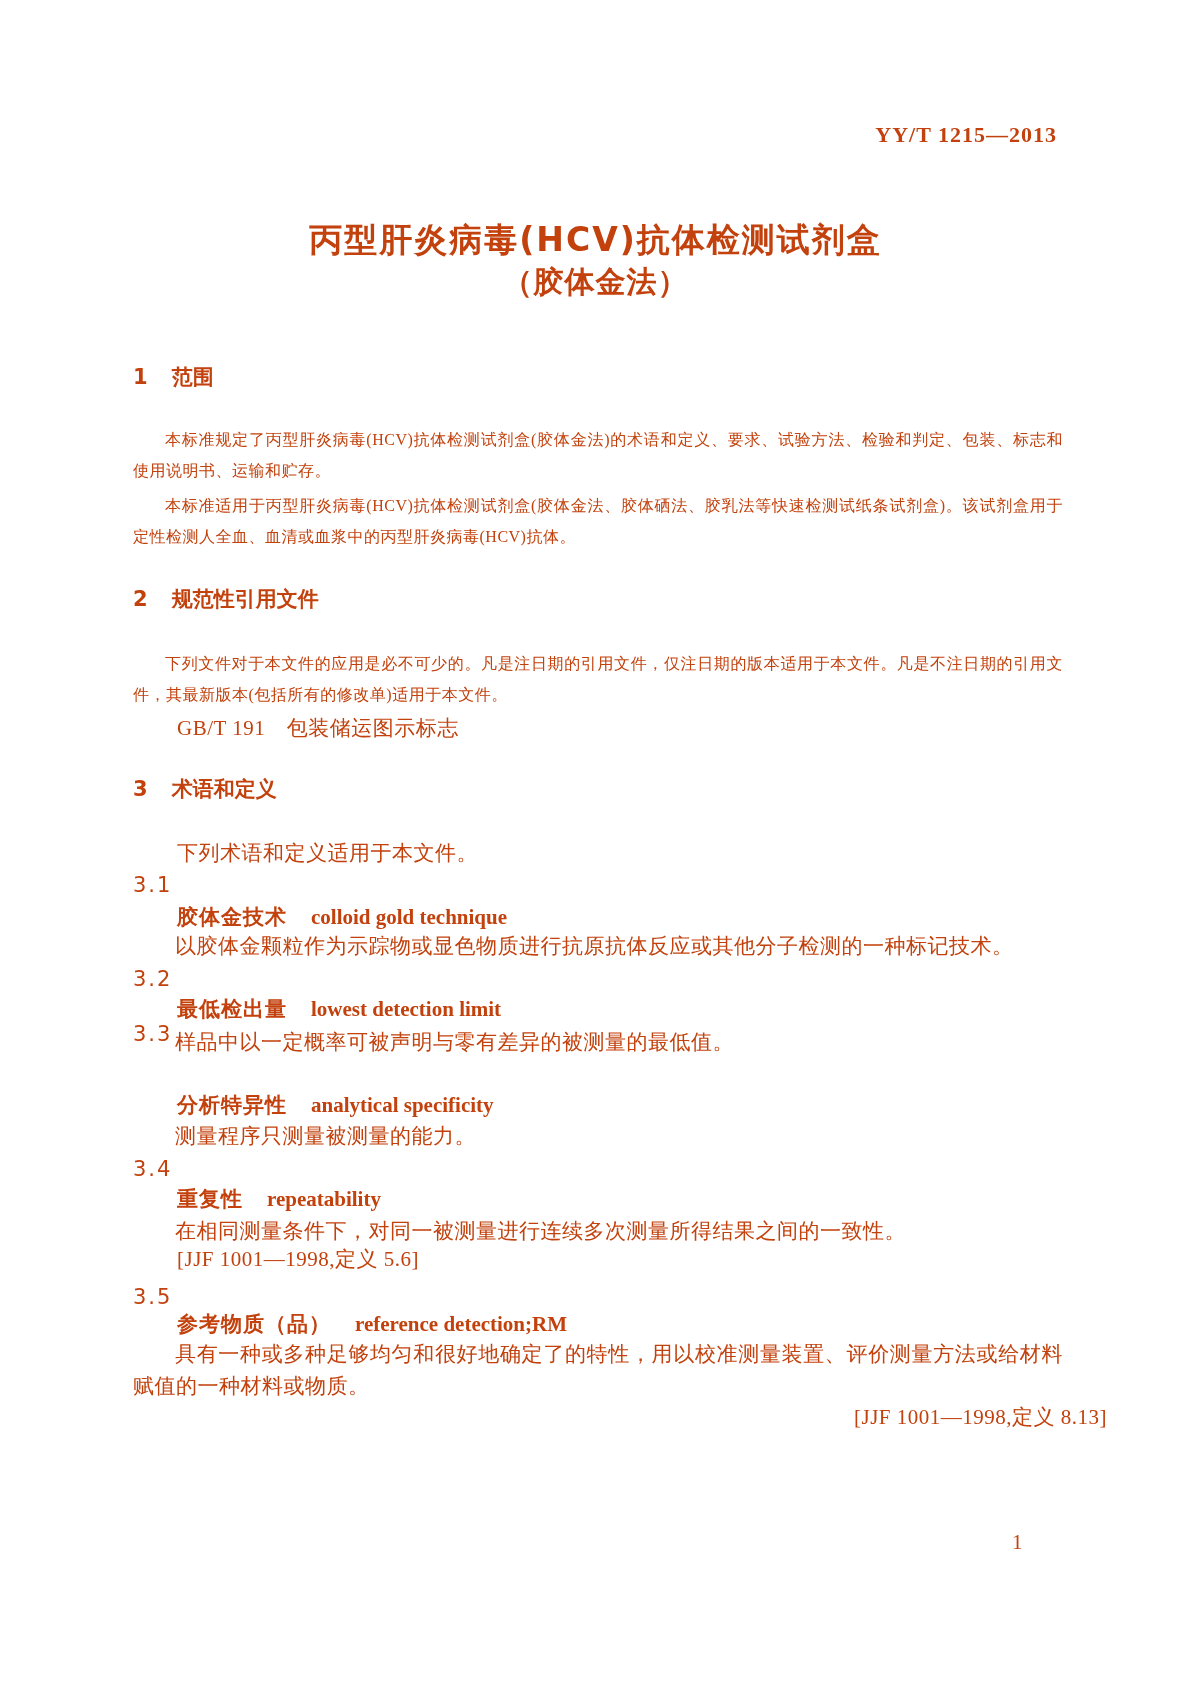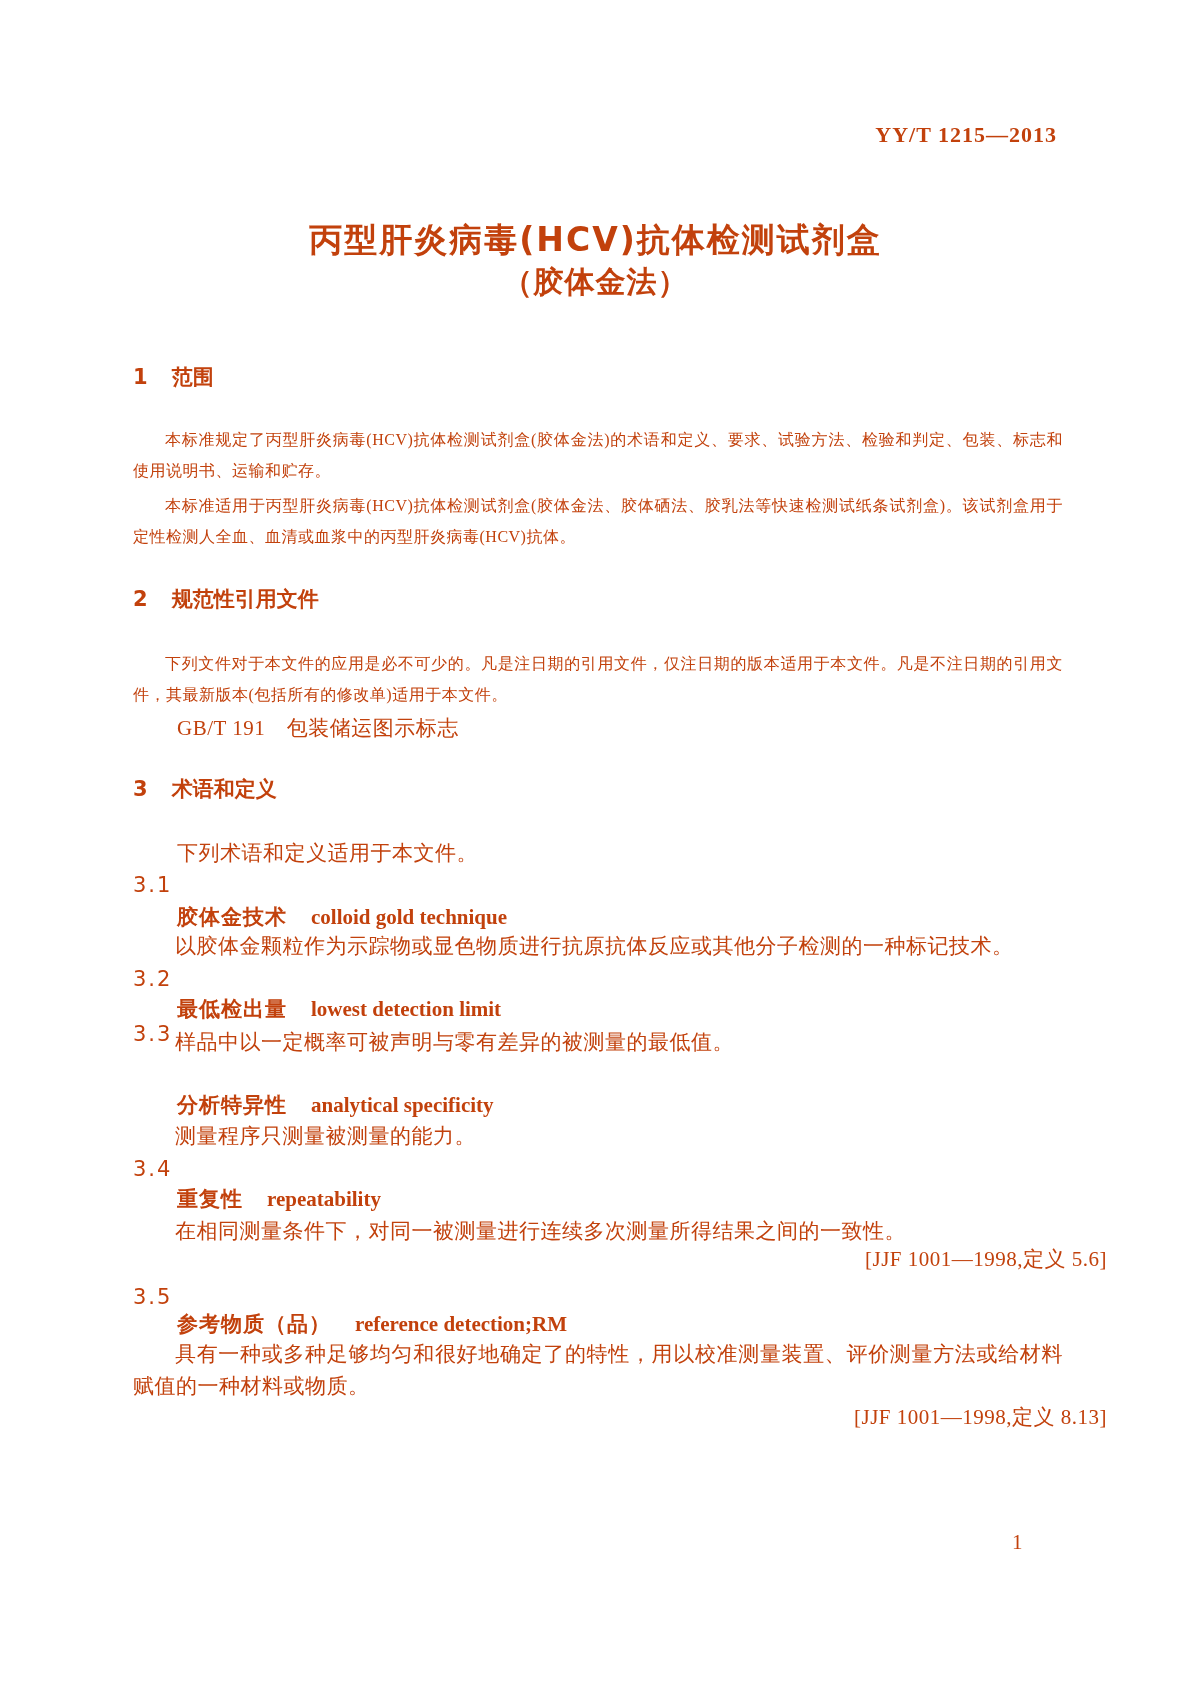--- a/index.html
+++ b/index.html
@@ -122,21 +122,21 @@
   <div class="abs content-left content term-def" style="top:1120px;">测量程序只测量被测量的能力。</div>
   <div class="abs content-left content term-title" style="top:1091px;">
     <span class="term-zh">分析特异性</span><span class="term-en">analytical specificity</span>
   </div>
 
   <div class="abs content-left term-num" style="top:1155px;">3.4</div>
   <div class="abs content-left content term-title" style="top:1185px;">
     <span class="term-zh">重复性</span><span class="term-en">repeatability</span>
   </div>
   <div class="abs content-left content term-def" style="top:1215px;">在相同测量条件下，对同一被测量进行连续多次测量所得结果之间的一致性。</div>
-  <div class="abs content-left content term-src" style="top:1245px;text-align:right;">[JJF 1001—1998,定义 5.6]</div>
+  <div class="abs content-left content term-src" style="top:1245px;">[JJF 1001—1998,定义 5.6]</div>
 
   <div class="abs content-left term-num" style="top:1283px;">3.5</div>
   <div class="abs content-left content term-title" style="top:1310px;">
     <span class="term-zh">参考物质（品）</span><span class="term-en">reference detection;RM</span>
   </div>
   <div class="abs content-left content term-def" style="top:1338px;">具有一种或多种足够均匀和很好地确定了的特性，用以校准测量装置、评价测量方法或给材料赋值的一种材料或物质。</div>
   <div class="abs content-left content term-src" style="top:1403px;text-align:right;">[JJF 1001—1998,定义 8.13]</div>
 
   <div class="abs page-num">1</div>
 

